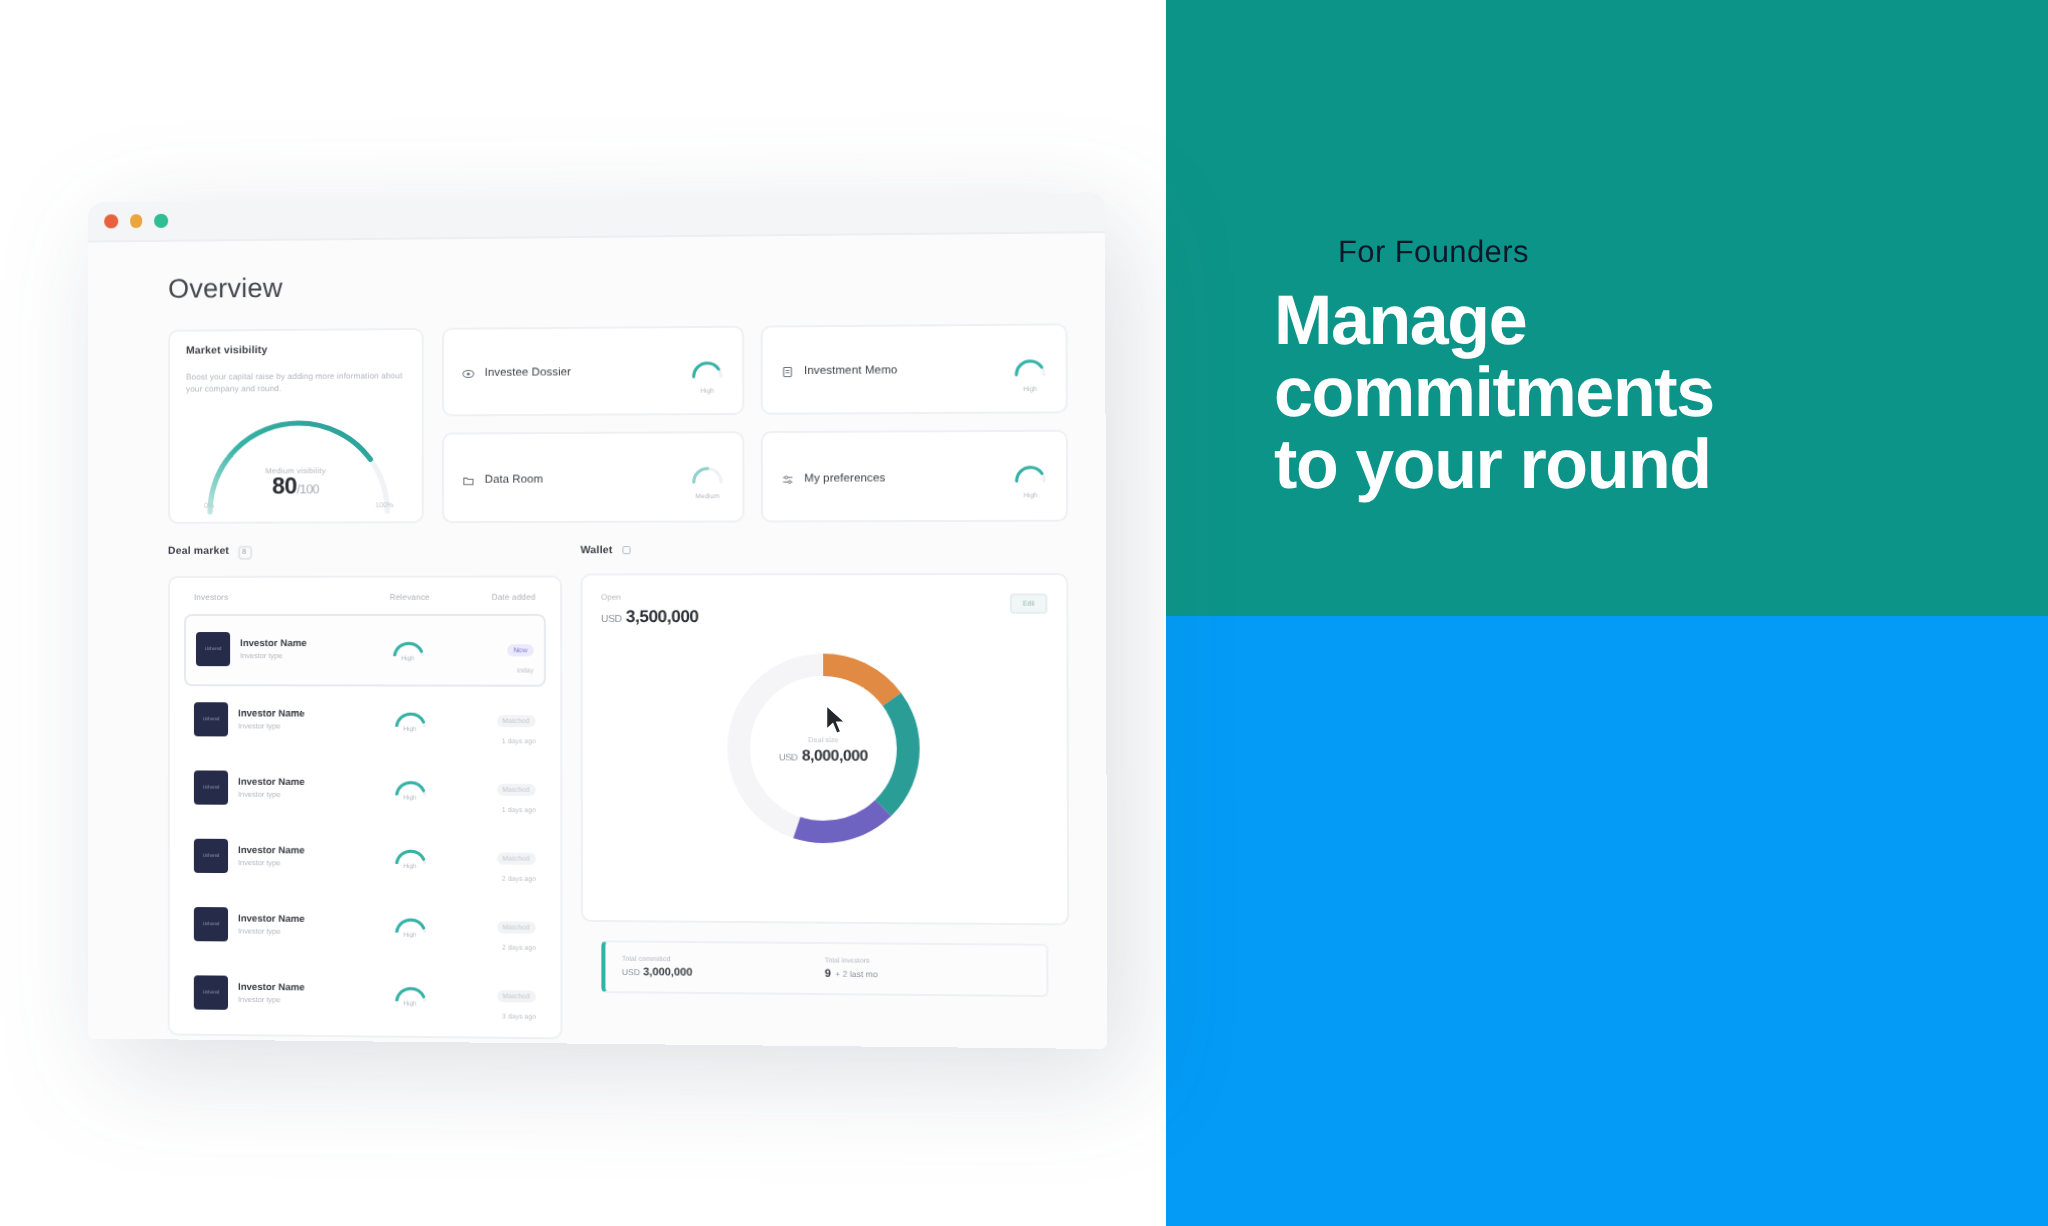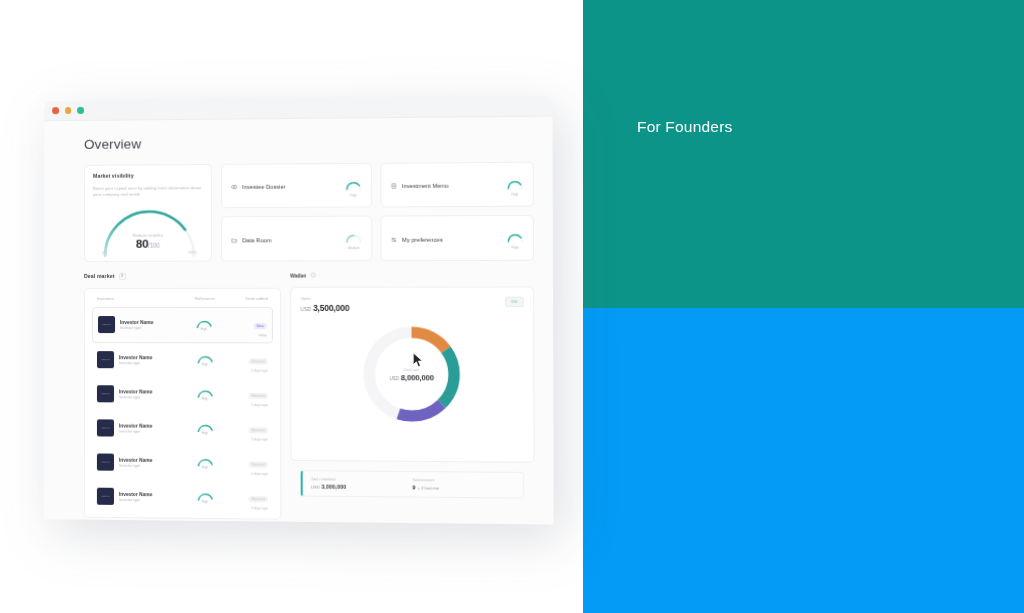--- a/index.html
+++ b/index.html
@@ -14,21 +14,21 @@
   
   .panel { position: absolute; left: 583px; width: 441px; }
   #panel-founders { top: 0; height: 308px; background: #0d9488; }
   #panel-investors { top: 308px; height: 305px; background: #039bf5; }
 
   .panel-inner { position: absolute; left: 54px; }
   .eyebrow {
     font-size: 15.5px; font-weight: 400; letter-spacing: .2px;
     margin-bottom: 7px;
   }
-  #panel-founders .eyebrow { color: #ffffff; }
+  #panel-founders .eyebrow { color: #0f172a; margin-left: 32px; }
   .headline {
     color: #ffffff; font-weight: 700; font-size: 35px; line-height: 36px;
     letter-spacing: -0.7px; white-space: pre-line;
   }
   #founders-inner { top: 118px; }
 
   
   #window-wrap {
     position: absolute; left: 44px; top: 101px;
     width: 498px; height: 418px;
@@ -178,20 +178,23 @@
   #cursor { position: absolute; left: 412px; top: 352px; width: 12px; height: 16px; }
 </style>
 </head>
 <body>
 
 <div id="stage">
 
   <section class="panel" id="panel-founders">
     <div class="panel-inner" id="founders-inner">
       <div class="eyebrow">For Founders</div>
+      <div class="headline">Manage
+commitments
+to your round</div>
     </div>
   </section>
 
   <section class="panel" id="panel-investors">
     
   </section>
 
   <div id="window-wrap">
     <div id="window">
 

